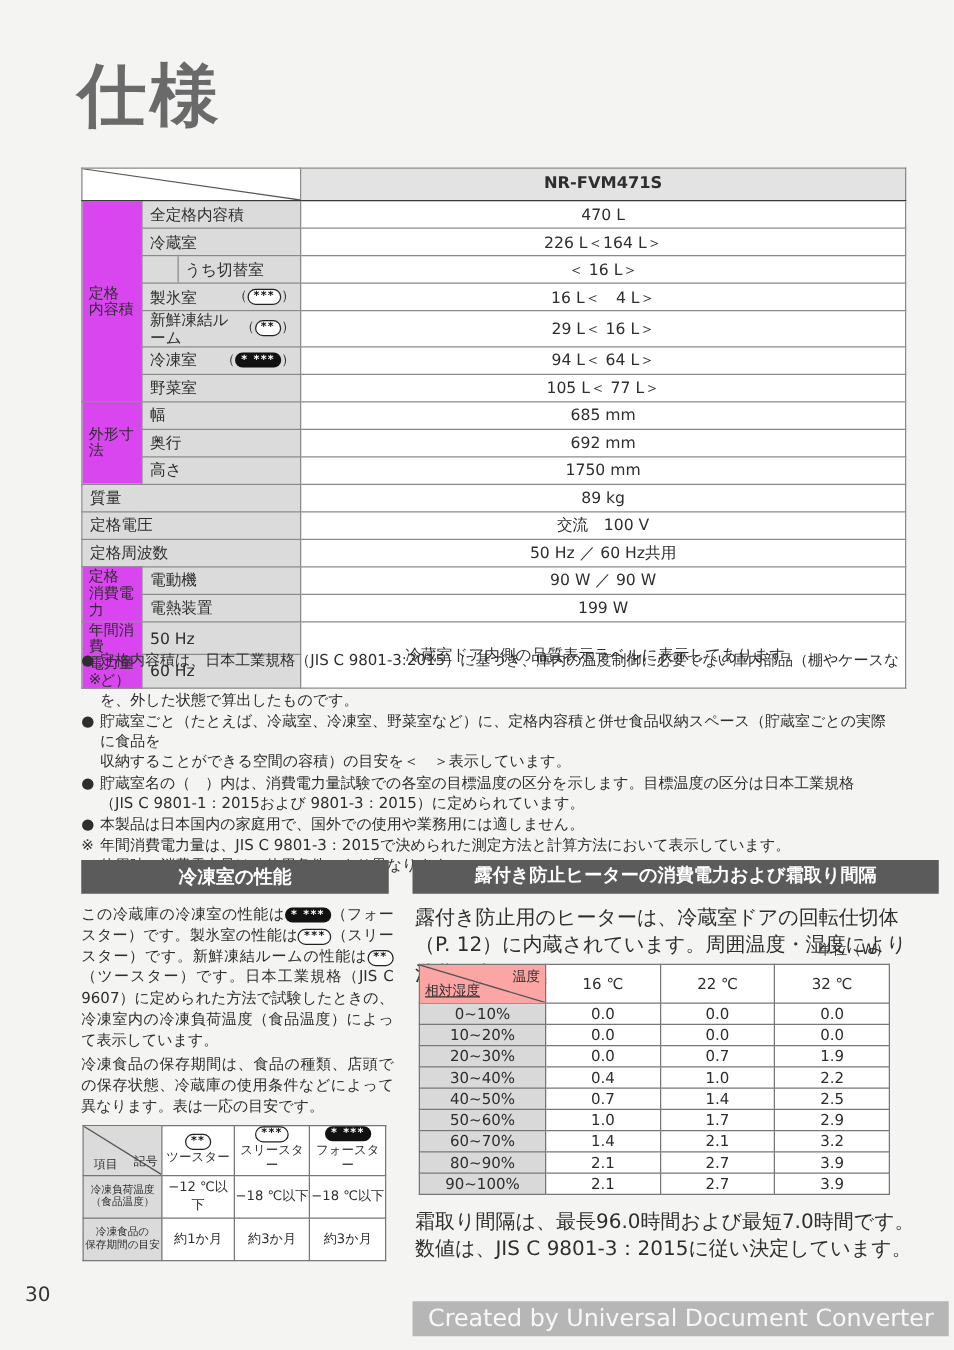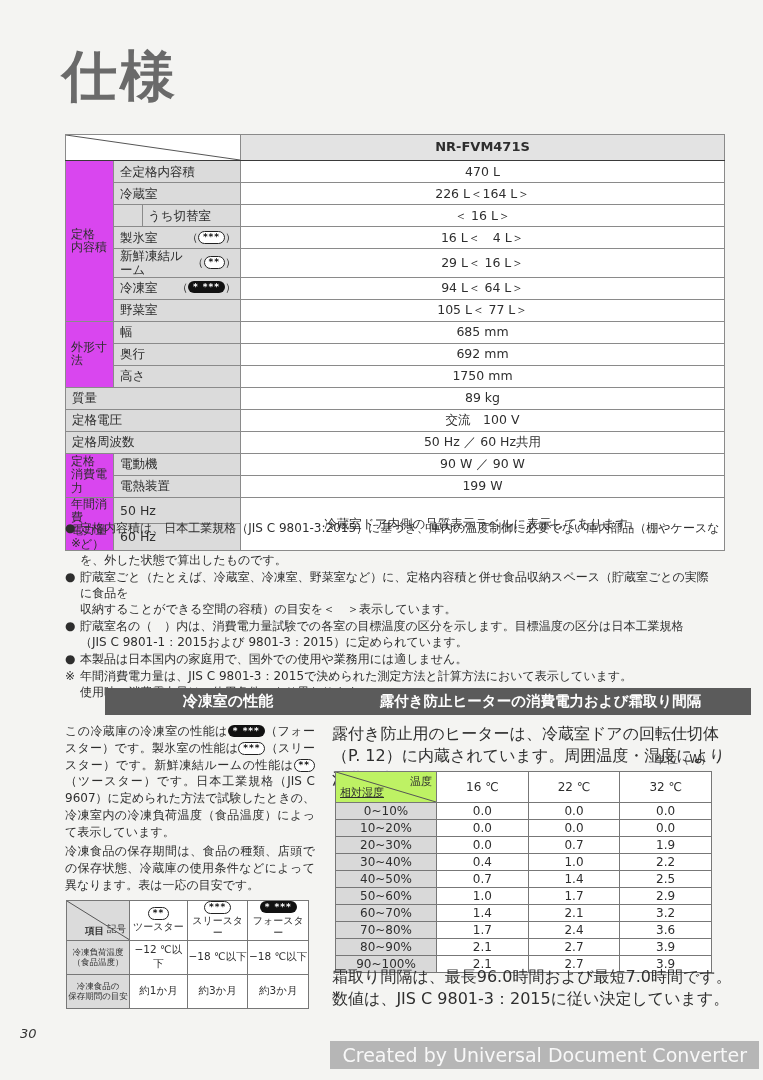--- a/index.html
+++ b/index.html
@@ -33,48 +33,48 @@
   
   .dsvg{position:absolute;left:0;top:0;width:100%;height:100%;}
   
   .notes{left:65px;top:521px;width:656px;font-size:12px;line-height:1.33;}
   .note{display:flex;margin-bottom:1px;}
   .note .mk{width:15px;flex:0 0 15px;}
   .note .tx{white-space:pre-line;}
   
   .bar{height:27px;line-height:27px;background:#5b5b5b;color:#fff;text-align:center;
        font-weight:bold;font-size:15px;}
-  .bar-left{left:65px;top:688px;width:246px;margin-left:40px;}
+  .bar-left{left:65px;top:688px;width:246px;}
   .bar-right{left:330px;top:688px;width:421px;font-size:14.5px;}
   
   .lpara1{left:65px;top:723px;width:250px;font-size:12px;line-height:1.4;text-align:justify;}
   .lpara2{left:65px;top:843px;width:250px;font-size:12px;line-height:1.4;text-align:justify;}
   
   .stars{left:66px;top:900px;width:243px;font-size:10.5px;border:1.5px solid #444;}
   .stars td{border:1px solid #777;text-align:center;padding:0;}
   .stars td.corner{background:#dbdbdb;position:relative;width:62px;height:34px;}
   .stars .ctop{position:absolute;top:2px;right:3px;font-size:9.5px;margin-top:20px;}
-  .stars .cbot{position:absolute;bottom:2px;left:18px;font-size:9.5px;font-weight:bold;}
+  .stars .cbot{position:absolute;bottom:2px;left:8px;font-size:9.5px;}
   .stars td.shead{background:#fff;height:34px;font-size:10px;line-height:1.25;}
   .stars td.slab{background:#dbdbdb;font-size:8.5px;line-height:1.2;height:33px;white-space:pre-line;}
   .stars td.sval{background:#fff;height:33px;font-size:10.5px;}
   
   .rpara{left:332px;top:723px;width:402px;font-size:16px;line-height:1.4;}
   .unit{left:530px;top:752px;width:182px;font-size:11.5px;text-align:right;}
   .heater{left:335px;top:771px;width:377px;font-size:12px;border:1.5px solid #444;table-layout:fixed;}
   .heater td{border:1px solid #777;text-align:center;padding:0;height:16px;}
-  .heater td.corner{background:#bef264;position:relative;height:30px;width:100px;}
+  .heater td.corner{background:#fca5a5;position:relative;height:30px;width:100px;}
   .heater .ctop{position:absolute;top:2px;right:4px;font-size:11px;}
   .heater .cbot{position:absolute;bottom:2px;left:4px;font-size:11px;text-decoration:underline;}
   .heater td.thead{background:#fff;height:30px;}
   .heater td.hum{background:#d9d9d9;}
   .heater td.w{background:#fff;}
   .hfoot{left:332px;top:966px;width:410px;font-size:16px;line-height:1.4;}
   
-  .pnum{left:20px;top:1026px;font-size:13px;color:#333;font-style:italic;}
+  .pnum{left:20px;top:1026px;font-size:16px;color:#333;}
   .wmark{right:4px;top:1041px;height:28px;line-height:28px;background:#b6b6b6;color:#f8f8f8;
          font-size:19px;padding:0 12px;}
 </style>
 </head>
 <body>
 
 <div class="page">
 
   <div class="abs title">仕様</div>
 
@@ -301,26 +301,20 @@
           <td class="w">1.7</td>
           <td class="w">2.9</td>
         </tr>
         <tr>
           <td class="hum">60~70%</td>
           <td class="w">1.4</td>
           <td class="w">2.1</td>
           <td class="w">3.2</td>
         </tr>
         <tr>
-          <td class="hum">70~80%</td>
-          <td class="w">1.7</td>
-          <td class="w">2.4</td>
-          <td class="w">3.6</td>
-        </tr>
-        <tr>
           <td class="hum">80~90%</td>
           <td class="w">2.1</td>
           <td class="w">2.7</td>
           <td class="w">3.9</td>
         </tr>
         <tr>
           <td class="hum">90~100%</td>
           <td class="w">2.1</td>
           <td class="w">2.7</td>
           <td class="w">3.9</td>

